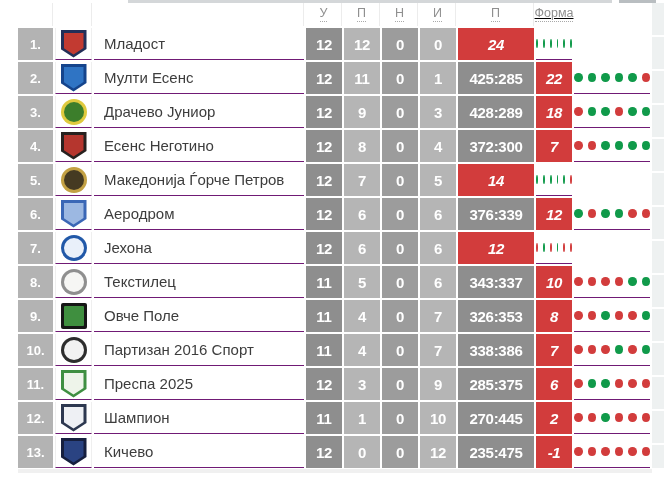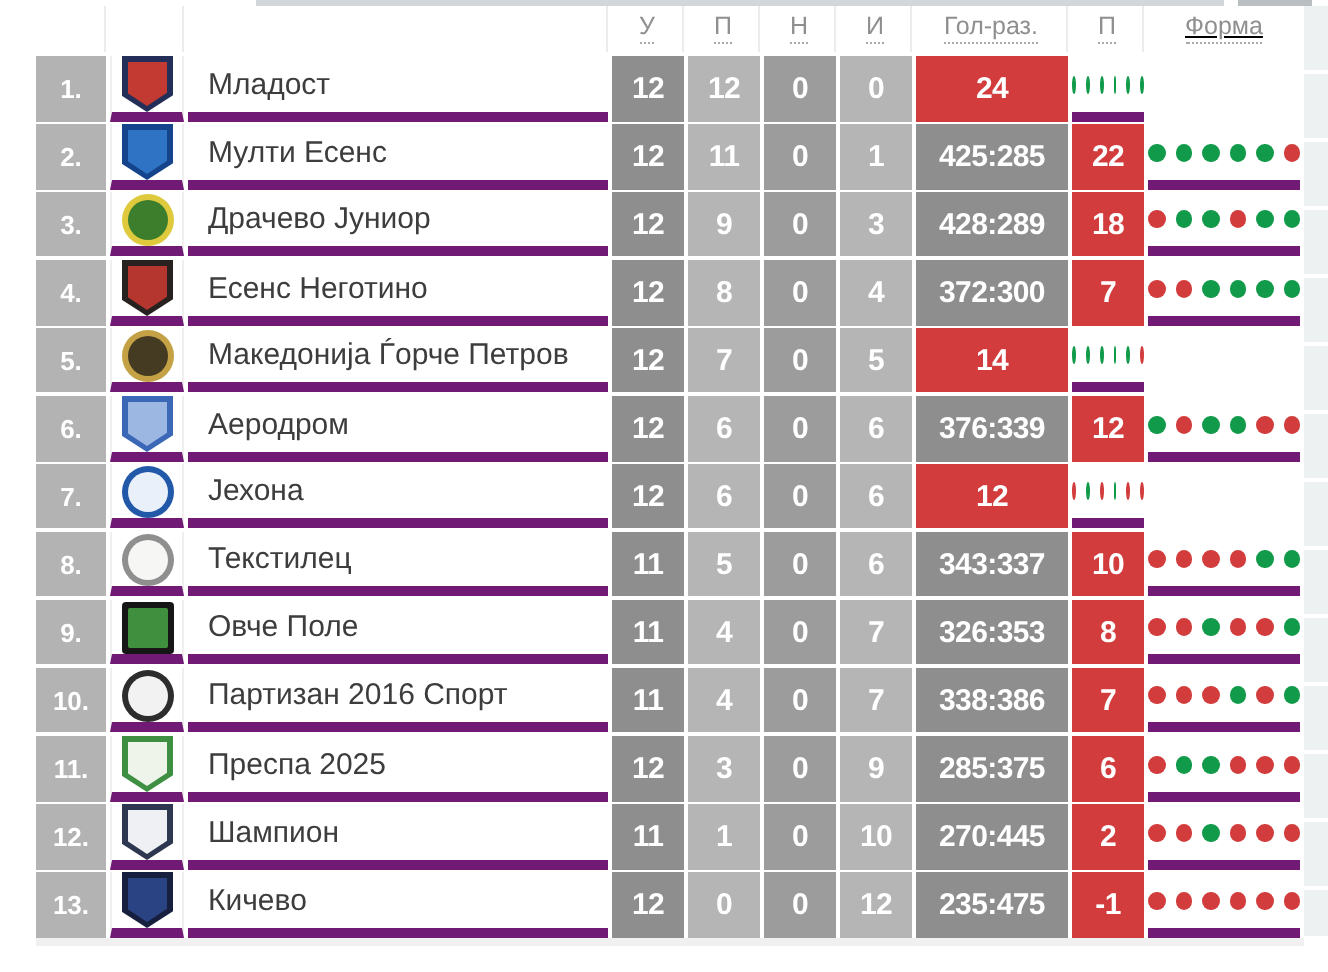--- a/index.html
+++ b/index.html
@@ -29,31 +29,31 @@
     font-size:12.5px; color:#8f8f8f; line-height:1;
     border-bottom:1px dotted #a9a9a9; padding-bottom:2px; cursor:pointer;
   }
   #body { display:flex; flex-direction:column; row-gap:2px; margin-top:2px; }
   .row.grid { height:32px; }
 
   .cell { display:flex; align-items:center; justify-content:center; }
   .rank {
     background:var(--rank-bg); color:#fff; font-weight:bold; font-size:13px;
   }
-  .wcell { background:#fff; border-bottom:5px solid #701a75; }
+  .wcell { background:#fff; border-bottom:1px solid #701a75; }
   .cell-logo { border-left:1px solid #efefef; border-right:1px solid #efefef; }
   .cell-name {
     justify-content:flex-start; padding-left:10px;
     font-size:15px; color:#3d3d3d;
   }
   .stat { color:#fff; font-weight:bold; font-size:15px; letter-spacing:-0.3px; }
   .c-dark  { background:var(--cell-dark); }
   .c-light { background:var(--cell-light); }
   .c-mid   { background:var(--cell-mid); }
-  .c-red   { background:var(--points-red); }
+  .c-red   { background:var(--points-red);font-style:italic; }
 
   .badge { position:relative; width:26px; height:28px; }
   .badge i { position:absolute; inset:3px; display:block; }
   .badge.shield, .badge.shield i {
     clip-path:polygon(0% 0%, 100% 0%, 100% 70%, 50% 100%, 0% 70%);
   }
   .badge.circle { height:26px; }
   .badge.circle, .badge.circle i { border-radius:50%; }
   .badge.square { height:26px; border-radius:2px; }
   .badge.square i { border-radius:1px; }
@@ -87,23 +87,20 @@
       <div class="hcell">
           <span class="hlabel">П</span>
         </div>
       <div class="hcell">
           <span class="hlabel">Н</span>
         </div>
       <div class="hcell">
           <span class="hlabel">И</span>
         </div>
       <div class="hcell">
-          <span class="hlabel">Гол-раз.</span>
-        </div>
-      <div class="hcell">
           <span class="hlabel">П</span>
         </div>
       <div class="hcell">
           <span class="hlabel">Форма</span>
         </div>
     </div>
     <div id="body">
   <div class="row grid">
     <div class="cell rank">1.</div>
     <div class="cell wcell cell-logo">

